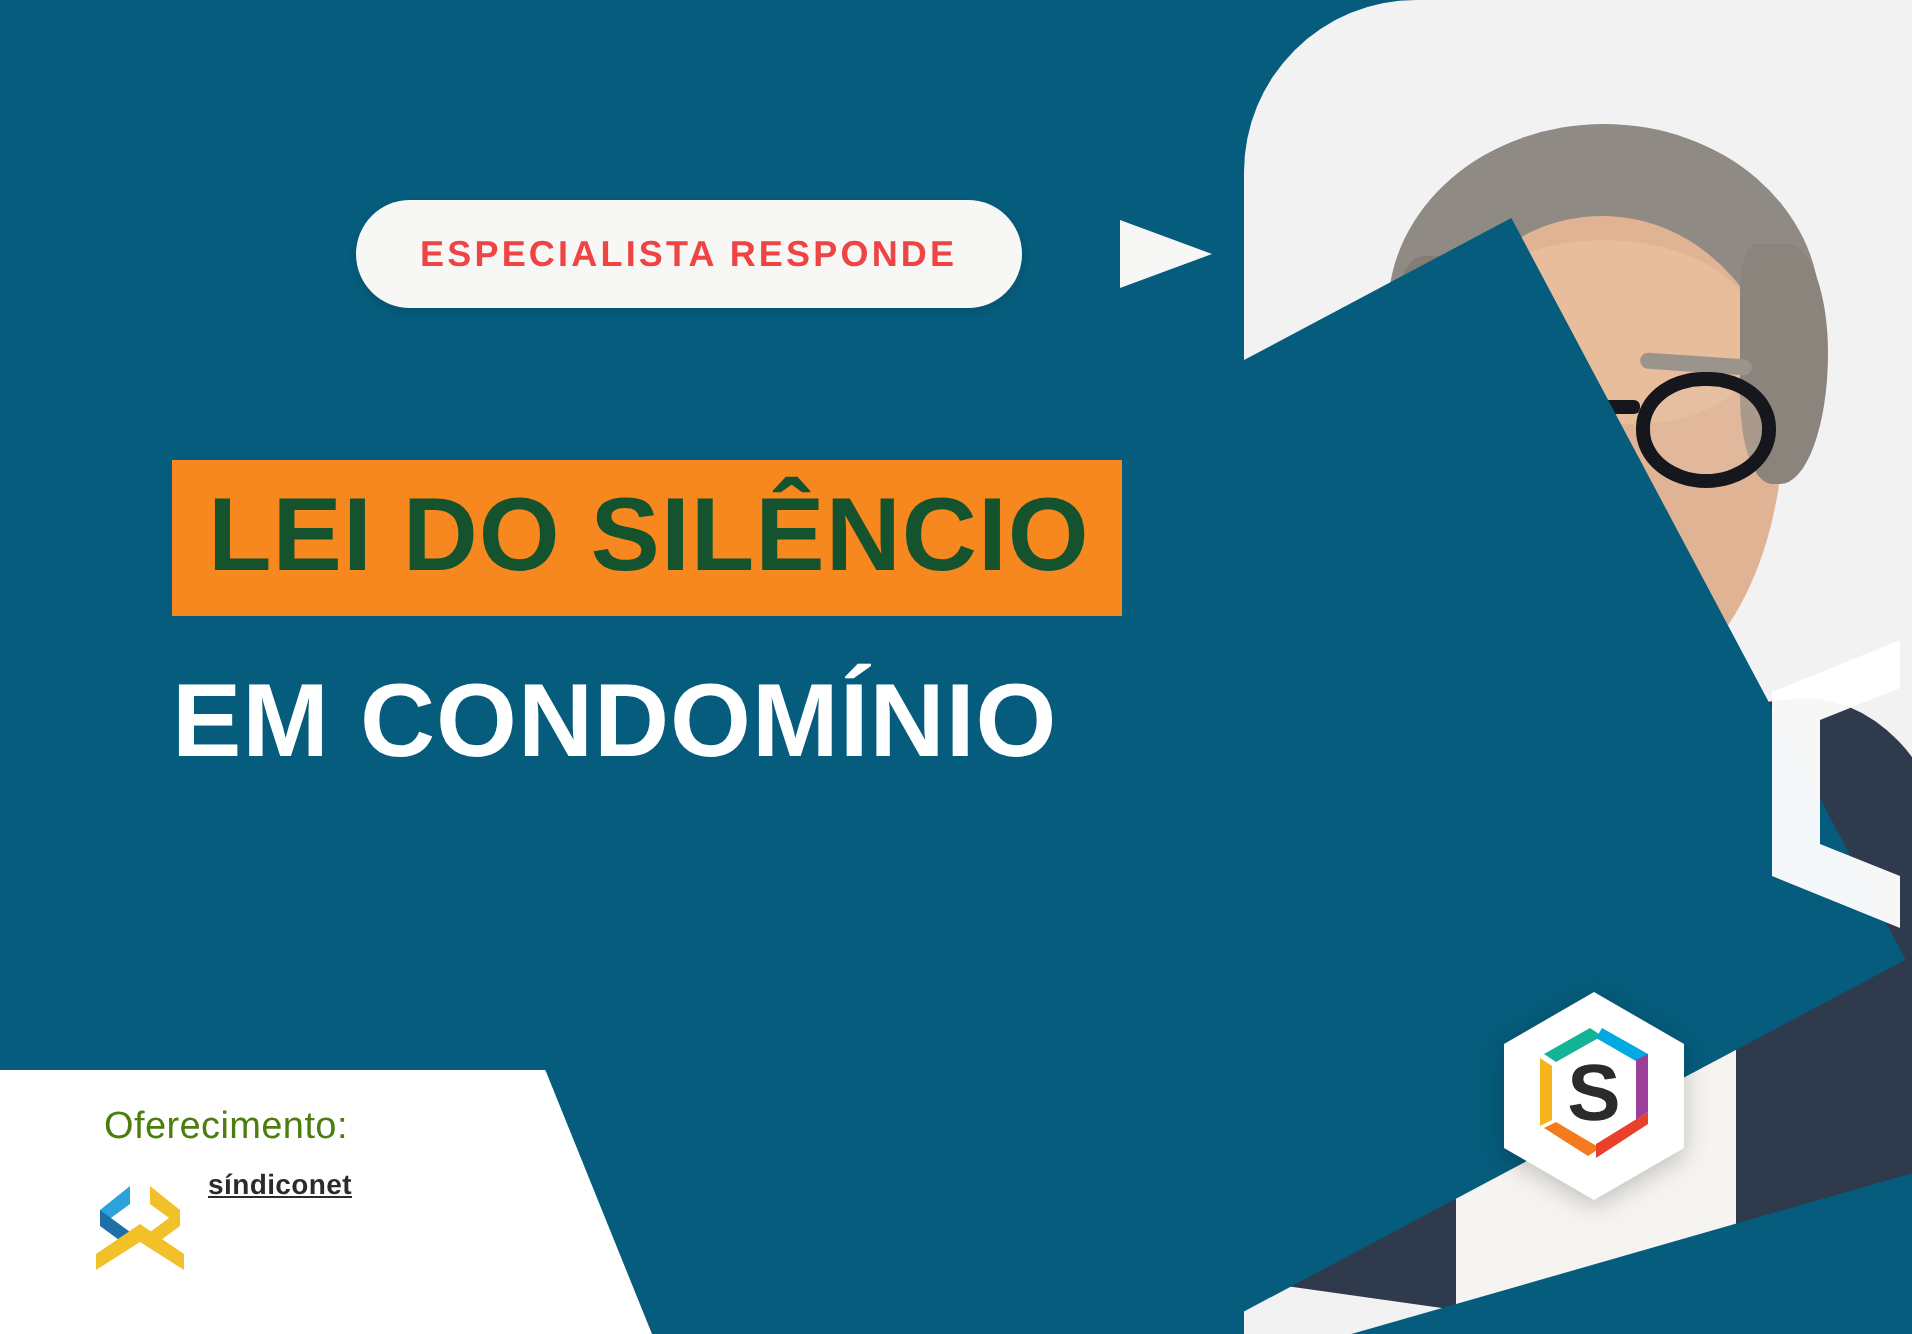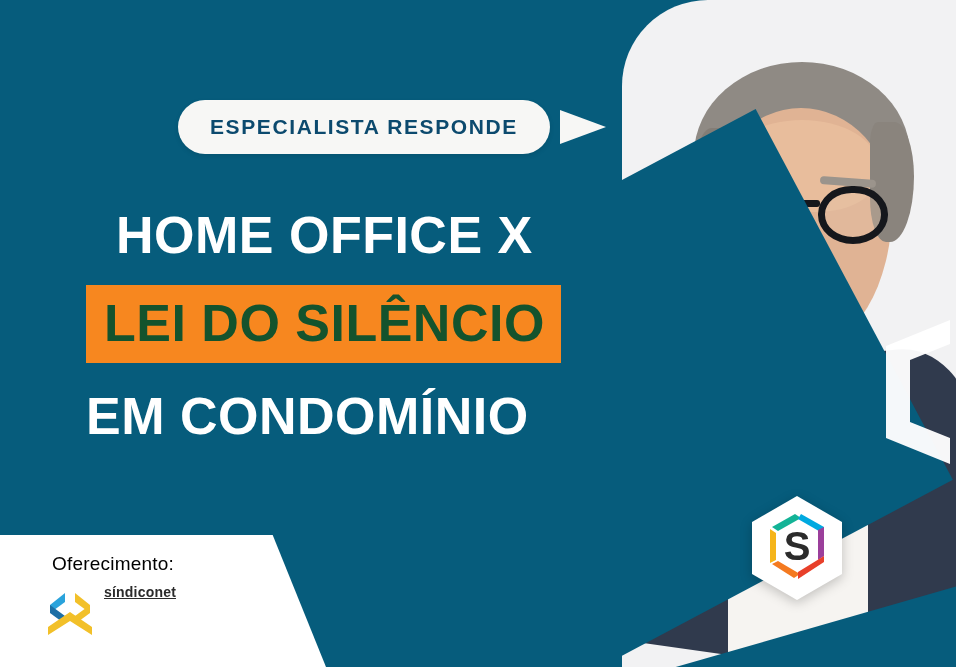--- a/index.html
+++ b/index.html
@@ -262,22 +262,22 @@
     top: 100px;
     height: 54px;
     padding: 0 32px;
     background: #f7f7f5;
     border-radius: 27px;
     display: flex;
     align-items: center;
     box-shadow: 0 2px 5px rgba(0,0,0,.10);
   }
   .pill-text {
-    color: #0c4a6e;
-    font-size: 21px;
+    color: #ef4444;
+    font-size: 18px;
     font-weight: 700;
     letter-spacing: 1.6px;
     white-space: nowrap;
   }
   .pill-tail {
     position: absolute;
     left: 560px;
     top: 110px;
     width: 0;
     height: 0;
@@ -341,21 +341,21 @@
     left: 0;
     bottom: 0;
     width: 290px;
     height: 132px;
   }
   .sponsor-label {
     position: absolute;
     left: 62px;
     top: 18px;
     font-size: 19px;
-    color: #000000;
+    color: #4d7c0f;
     letter-spacing: .2px;
   }
   .logo-mark {
     position: absolute;
     left: 56px;
     top: 52px;
     width: 48px;
     height: 50px;
   }
   .logo-word {
@@ -434,21 +434,20 @@
   <svg class="bracket" viewBox="0 0 74 168">
     <path d="M70 2 L70 26 L30 42 L30 104 L70 120 L70 146 L6 120 L6 28 Z" fill="#ffffff" opacity="0.96"></path>
   </svg>
 
   <div class="pill-tail"></div>
   <div class="pill">
     <span class="pill-text">ESPECIALISTA RESPONDE</span>
   </div>
 
   <div class="headline">
-    <div class="hl-line line1">HOME OFFICE X</div>
     <div><span class="hl-highlight">LEI DO SILÊNCIO</span></div>
     <div class="hl-line line3">EM CONDOMÍNIO</div>
   </div>
 
   <svg class="hex-badge" viewBox="0 0 98 108">
     <polygon points="49,2 94,28 94,80 49,106 4,80 4,28" fill="#ffffff"></polygon>
 
     <polygon points="24,33 47,20 53,24 30,37" fill="#13b396"></polygon>
 
     <polygon points="53,20 76,33 76,40 50,25" fill="#00a9e0"></polygon>

